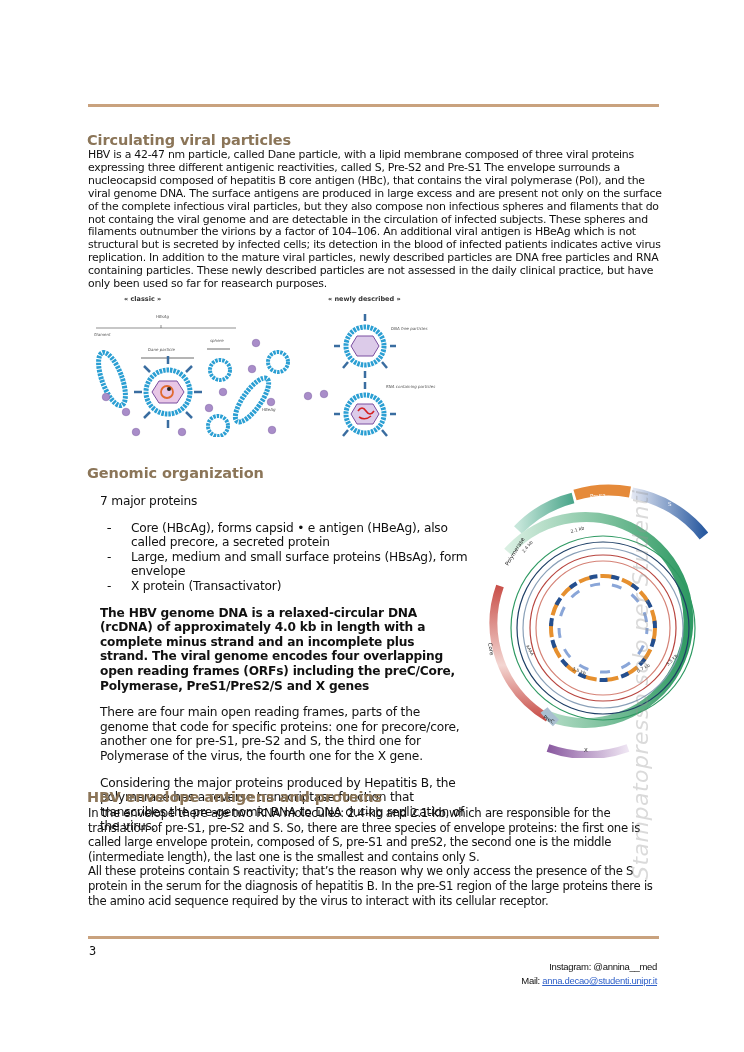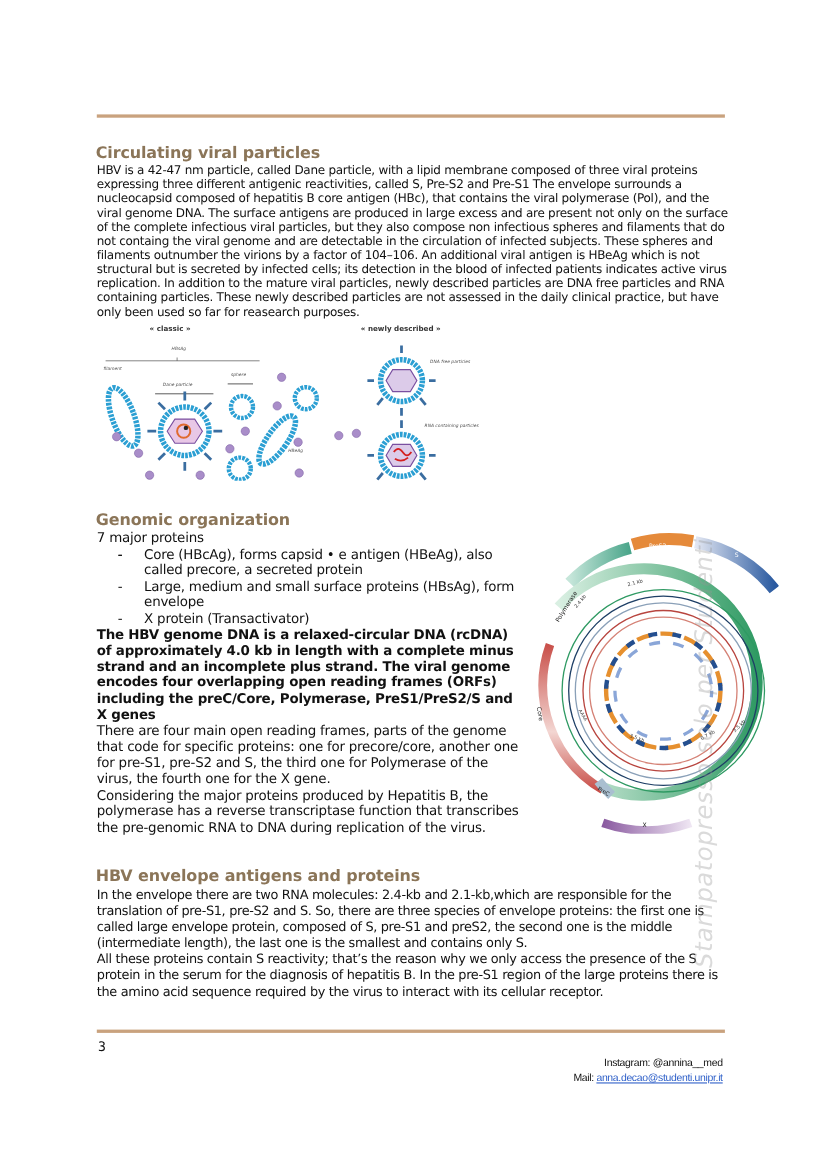--- a/index.html
+++ b/index.html
@@ -9,21 +9,21 @@
   .rule.top { top: 104px; }
   .rule.bottom { top: 936px; }
   .h2 { position: absolute; left: 87px; font-weight: bold; color: #8b7558; font-size: 14.5px; margin: 0; letter-spacing: -0.1px; }
   .para { position: absolute; left: 88px; font-size: 10.9px; line-height: 12.9px; letter-spacing: -0.25px; margin: 0; }
   #sec1-title { top: 132px; }
   #sec1-body { top: 149px; width: 575px; }
   .fig-caption { position: absolute; font-size: 6.5px; font-weight: bold; color: #333; }
   .fig-small { position: absolute; font-size: 4px; color: #555; font-style: italic; }
   #sec2-title { top: 465px; }
   .sec2 { position: absolute; left: 88px; width: 390px; font-size: 12.2px; line-height: 14.6px; letter-spacing: -0.2px; }
-  .sec2 p { margin: 0; }
+  .sec2 p { margin: 12px; }
   .sec2 ul { margin: 0; padding: 0; list-style: none; }
   .sec2 li { position: relative; padding-left: 43px; }
   .sec2 li .dash { position: absolute; left: 19px; }
   .sec2 .bold { font-weight: bold; }
   #sec3-title { top: 789px; }
   #sec3-body { top: 806px; width: 575px; font-size: 11.7px; line-height: 14.6px; letter-spacing: -0.3px; }
   .page-num { position: absolute; left: 89px; top: 944px; font-size: 12px; font-family: "DejaVu Sans Mono", monospace; }
   .footer { position: absolute; right: 87px; top: 960px; text-align: right; font-size: 9.5px; line-height: 14px; font-family: "Liberation Sans", sans-serif; letter-spacing: -0.3px; }
   .footer a { color: #3061c9; text-decoration: underline; }
   .watermark { position: absolute; left: 628px; top: 880px; transform-origin: 0 0; transform: rotate(-90deg);
@@ -111,21 +111,21 @@
         <line x1="279" y1="97" x2="279" y2="90"></line>
           <line x1="254" y1="122" x2="248" y2="122"></line>
         <line x1="304" y1="122" x2="310" y2="122"></line>
           <line x1="296" y1="138" x2="301" y2="144"></line>
         <line x1="262" y1="138" x2="257" y2="144"></line>
       </g>
       <polygon points="271,112 287,112 293,122 287,132 271,132 265,122" fill="#dccbe9" stroke="#7a4fa0" stroke-width="1"></polygon>
       <path d="M272 119 q4 -6 8 0 q4 6 8 0 M273 125 q6 4 12 -1" fill="none" stroke="#d42020" stroke-width="1.6"></path>
     </g>
   </svg>
-  <span class="fig-caption" style="left:50px;top:3px;text-align:right;">« classic »</span>
+  <span class="fig-caption" style="left:38px;top:3px;text-align:right;">« classic »</span>
   <span class="fig-caption" style="left:242px;top:3px;">« newly described »</span>
   <span class="fig-small" style="left:70px;top:22px;">HBsAg</span>
   <span class="fig-small" style="left:8px;top:40px;">filament</span>
   <span class="fig-small" style="left:62px;top:55px;">Dane particle</span>
   <span class="fig-small" style="left:124px;top:46px;">sphere</span>
   <span class="fig-small" style="left:176px;top:115px;">HBeAg</span>
   <span class="fig-small" style="left:305px;top:34px;">DNA free particles</span>
   <span class="fig-small" style="left:300px;top:92px;">RNA containing particles</span>
 </div>
 

